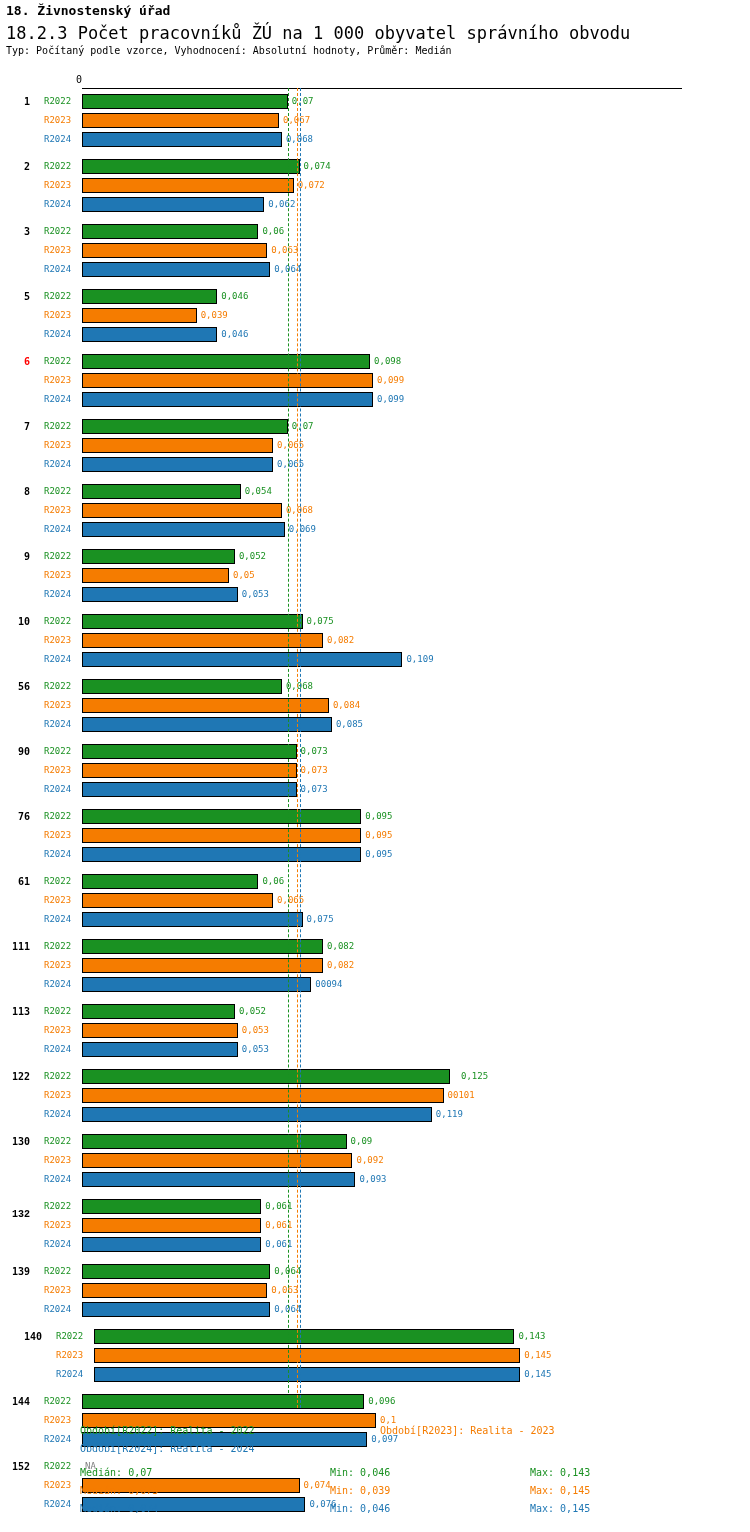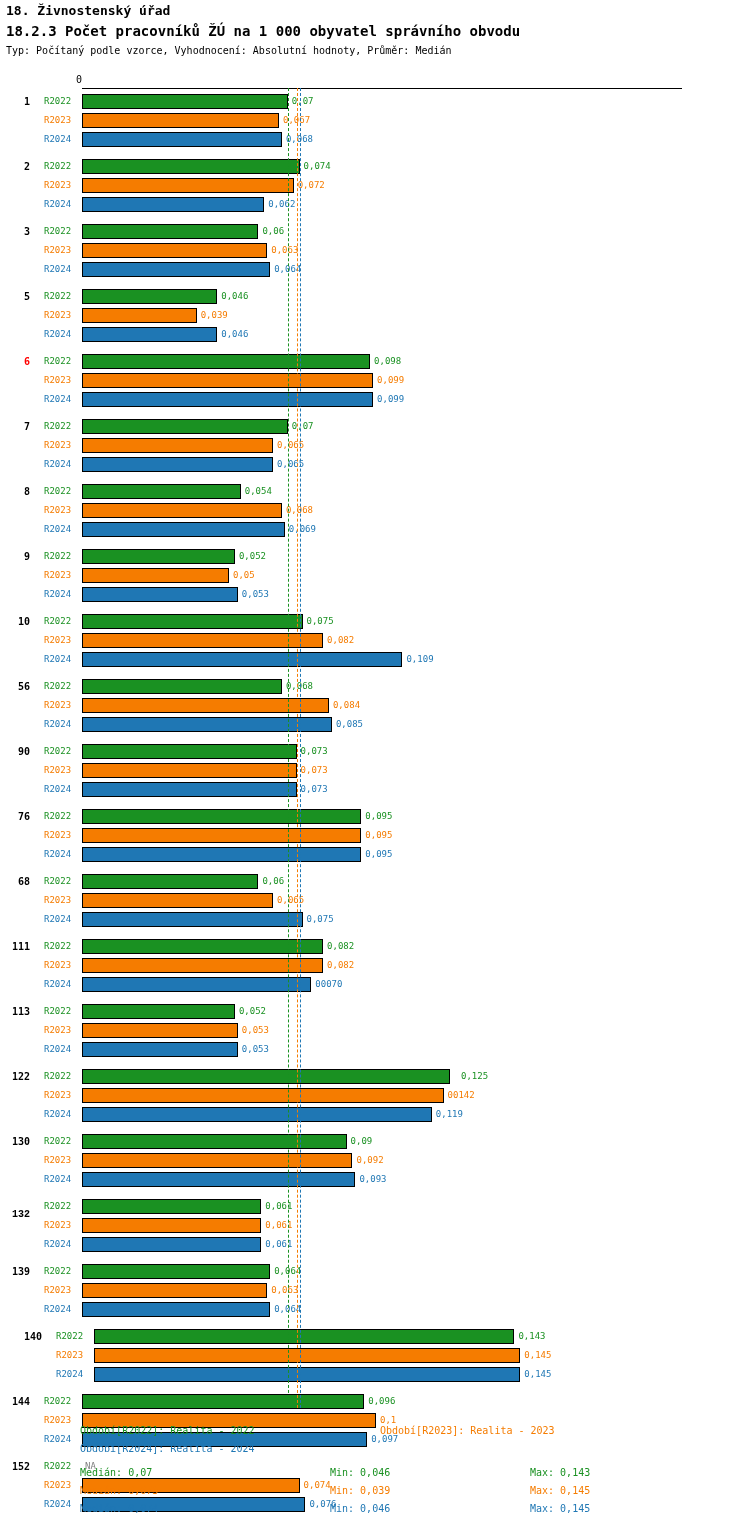--- a/index.html
+++ b/index.html
@@ -20,22 +20,22 @@
     left: 6px;
     top: 3px;
     font-size: 13px;
     font-weight: bold;
     letter-spacing: 0px;
   }
   .title2 {
     position: absolute;
     left: 6px;
     top: 23px;
-    font-size: 14px;
-    font-weight: bold;
+    font-size: 17px;
+    font-weight: normal;
   }
   .subtitle {
     position: absolute;
     left: 6px;
     top: 45px;
     font-size: 10px;
   }
   .zero-label {
     position: absolute;
     left: 76px;
@@ -343,21 +343,21 @@
         <div class="bar" style="width: 279.3px; background: rgb(245, 124, 0);"></div>
         <div class="bar-val" style="left: 365.3px; color: rgb(245, 124, 0);">0,095</div>
       </div>
       <div class="row" style="top: 38px;">
         <div class="row-label" style="color: rgb(31, 119, 180);">R2024</div>
         <div class="bar" style="width: 279.3px; background: rgb(31, 119, 180);"></div>
         <div class="bar-val" style="left: 365.3px; color: rgb(31, 119, 180);">0,095</div>
       </div>
     </div>
     <div class="group" style="top: 784px; height: 57px;">
-      <div class="grp-label" style="top: 4px;">68</div>
+      <div class="grp-label" style="top: 4px;">61</div>
       <div class="row" style="top: 0px;">
         <div class="row-label" style="color: rgb(26, 145, 34);">R2022</div>
         <div class="bar" style="width: 176.4px; background: rgb(26, 145, 34);"></div>
         <div class="bar-val" style="left: 262.4px; color: rgb(26, 145, 34);">0,06</div>
       </div>
       <div class="row" style="top: 19px;">
         <div class="row-label" style="color: rgb(245, 124, 0);">R2023</div>
         <div class="bar" style="width: 191.1px; background: rgb(245, 124, 0);"></div>
         <div class="bar-val" style="left: 277.1px; color: rgb(245, 124, 0);">0,065</div>
       </div>
@@ -375,21 +375,21 @@
         <div class="bar-val" style="left: 327.08px; color: rgb(26, 145, 34);">0,082</div>
       </div>
       <div class="row" style="top: 19px;">
         <div class="row-label" style="color: rgb(245, 124, 0);">R2023</div>
         <div class="bar" style="width: 241.08px; background: rgb(245, 124, 0);"></div>
         <div class="bar-val" style="left: 327.08px; color: rgb(245, 124, 0);">0,082</div>
       </div>
       <div class="row" style="top: 38px;">
         <div class="row-label" style="color: rgb(31, 119, 180);">R2024</div>
         <div class="bar" style="width: 229.32px; background: rgb(31, 119, 180);"></div>
-        <div class="bar-val" style="left: 315.32px; color: rgb(31, 119, 180);">00070</div>
+        <div class="bar-val" style="left: 315.32px; color: rgb(31, 119, 180);">00094</div>
       </div>
     </div>
     <div class="group" style="top: 914px; height: 57px;">
       <div class="grp-label" style="top: 4px;">113</div>
       <div class="row" style="top: 0px;">
         <div class="row-label" style="color: rgb(26, 145, 34);">R2022</div>
         <div class="bar" style="width: 152.88px; background: rgb(26, 145, 34);"></div>
         <div class="bar-val" style="left: 238.88px; color: rgb(26, 145, 34);">0,052</div>
       </div>
       <div class="row" style="top: 19px;">
@@ -406,21 +406,21 @@
     <div class="group" style="top: 979px; height: 57px;">
       <div class="grp-label" style="top: 4px;">122</div>
       <div class="row" style="top: 0px;">
         <div class="row-label" style="color: rgb(26, 145, 34);">R2022</div>
         <div class="bar" style="width: 367.5px; background: rgb(26, 145, 34);"></div>
         <div class="bar-val" style="left: 461px; color: rgb(26, 145, 34);">0,125</div>
       </div>
       <div class="row" style="top: 19px;">
         <div class="row-label" style="color: rgb(245, 124, 0);">R2023</div>
         <div class="bar" style="width: 361.62px; background: rgb(245, 124, 0);"></div>
-        <div class="bar-val" style="left: 447.62px; color: rgb(245, 124, 0);">00142</div>
+        <div class="bar-val" style="left: 447.62px; color: rgb(245, 124, 0);">00101</div>
       </div>
       <div class="row" style="top: 38px;">
         <div class="row-label" style="color: rgb(31, 119, 180);">R2024</div>
         <div class="bar" style="width: 349.86px; background: rgb(31, 119, 180);"></div>
         <div class="bar-val" style="left: 435.86px; color: rgb(31, 119, 180);">0,119</div>
       </div>
     </div>
     <div class="group" style="top: 1044px; height: 57px;">
       <div class="grp-label" style="top: 4px;">130</div>
       <div class="row" style="top: 0px;">

